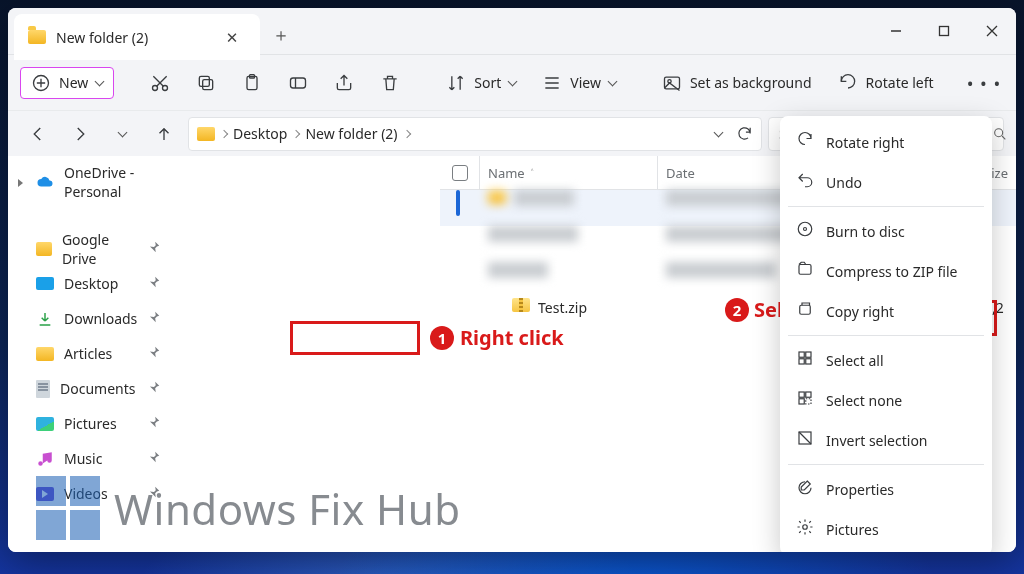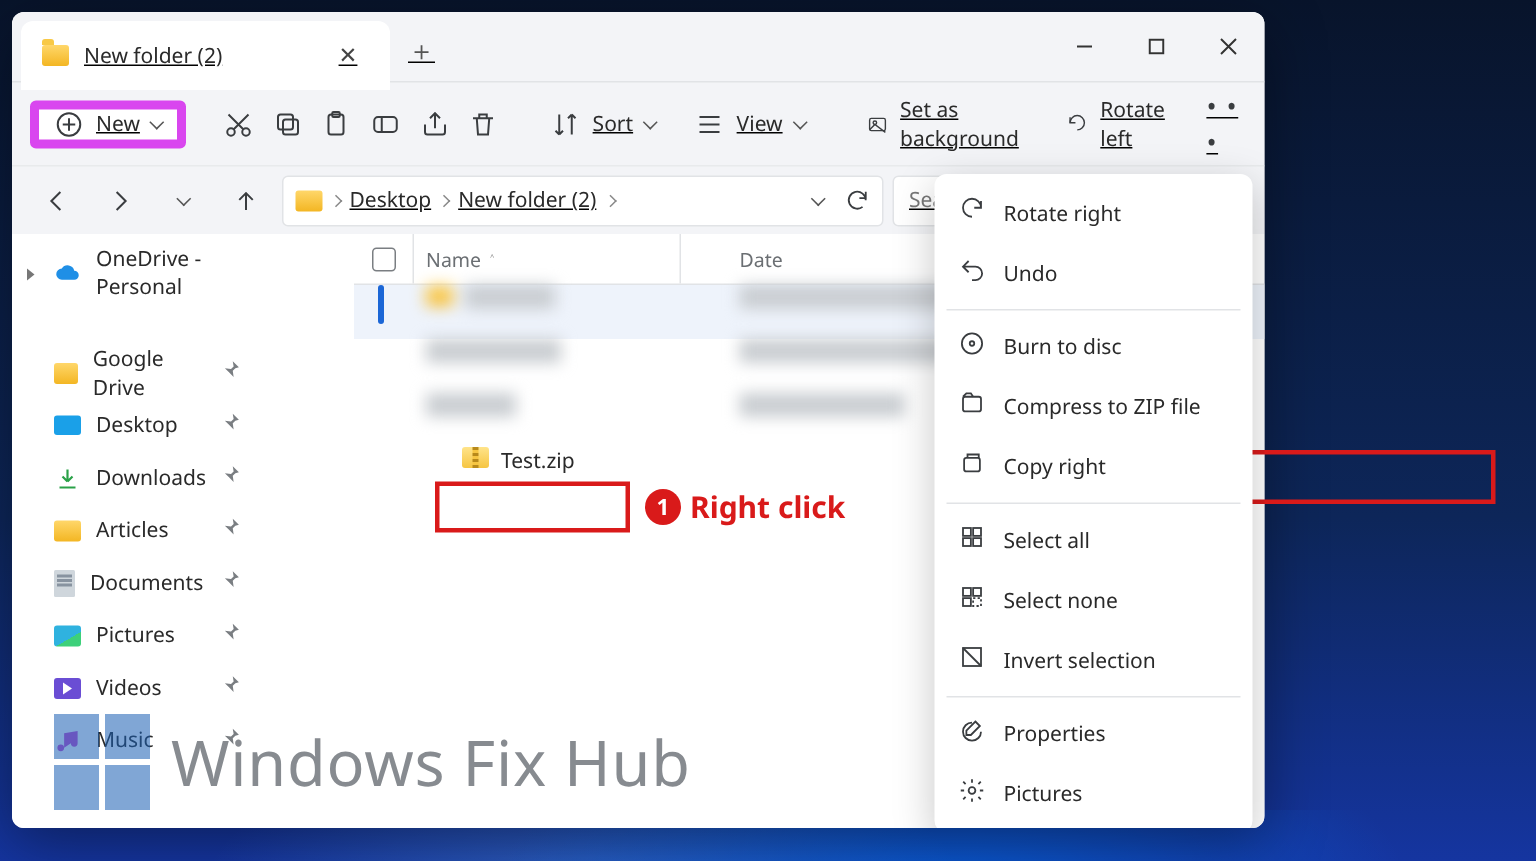--- a/index.html
+++ b/index.html
@@ -23,45 +23,44 @@
   }
   
   .swoosh{position:absolute;left:0;right:0;bottom:0;height:34px;
     background:
       radial-gradient(420px 160px at 62% 140%,rgba(0,120,255,.55),transparent 72%),
       radial-gradient(360px 140px at 38% 150%,rgba(90,170,255,.38),transparent 70%);
   }
 
   
   .win{
-    position:absolute;left:8px;top:8px;width:835px;height:544px;
+    position:absolute;left:8px;top:8px;width:1008px;height:544px;
     background:var(--bg);border-radius:8px;box-shadow:0 10px 40px rgba(0,0,0,.38);
     overflow:hidden;
-    text-decoration:underline;
   }
 
   
   .titlebar{display:flex;align-items:stretch;height:46px;background:var(--chrome);}
   .tab{display:flex;align-items:center;gap:10px;height:100%;padding:0 14px 0 14px;width:246px;
     background:var(--bg);border-top-left-radius:8px;border-top-right-radius:8px;margin-top:6px;margin-left:6px;}
   .tab .folder-ic{width:18px;height:14px;background:linear-gradient(#ffd76a,#f3b623);border-radius:2px;position:relative;}
   .tab .folder-ic:before{content:"";position:absolute;left:0;top:-4px;width:8px;height:4px;background:#f8c946;border-radius:2px 2px 0 0;}
   .tab-title{font-size:14px;color:var(--text);flex:1;}
   .tab-x{width:28px;height:28px;border-radius:4px;display:flex;align-items:center;justify-content:center;font-size:15px;color:#444;}
   .newtab{width:42px;display:flex;align-items:center;justify-content:center;color:#555;font-size:18px;margin-top:6px;}
   .titlespacer{flex:1;}
   .caption{display:flex;}
   .caption>div{width:48px;height:46px;display:flex;align-items:center;justify-content:center;color:#333;}
   .caption svg{width:12px;height:12px;}
 
   
   .toolbar{height:56px;background:var(--chrome);display:flex;align-items:center;gap:6px;padding:0 12px;border-top:1px solid var(--border);}
   .btn{display:inline-flex;align-items:center;gap:8px;height:36px;padding:0 10px;color:var(--text);border-radius:4px;font-size:14px;}
   .btn.icon{padding:0;width:40px;justify-content:center;}
-  .btn.new{border:6px solid #d946ef;background:#fff;height:32px;}
+  .btn.new{border:1px solid #d946ef;background:#fff;height:32px;}
   .btn svg{width:20px;height:20px;stroke:#3a3d40;fill:none;stroke-width:1.6;}
   .spacer{flex:1;}
   .more{letter-spacing:1px;font-size:18px;color:#3a3d40;}
 
   
   .navrow{height:46px;display:flex;align-items:center;gap:6px;padding:0 12px;background:var(--chrome);border-top:1px solid #e8eaec;}
   .nav-ic{width:36px;height:36px;display:flex;align-items:center;justify-content:center;color:#3a3d40;}
   .nav-ic svg{width:18px;height:18px;stroke:#3a3d40;fill:none;stroke-width:1.8;}
   .crumbs{flex:1;height:34px;border:1px solid var(--border);border-radius:4px;background:#fff;display:flex;align-items:center;padding:0 8px;gap:6px;font-size:14px;color:var(--text);}
   .crumbs .sep{color:#888;}
@@ -93,39 +92,39 @@
   .ic.vid:after{content:"";position:absolute;left:6px;top:3px;border-left:6px solid #fff;border-top:4px solid transparent;border-bottom:4px solid transparent;}
   .divh{height:16px;}
 
   
   .main{flex:1;position:relative;}
   .cols{display:flex;align-items:center;height:34px;border-bottom:1px solid var(--border);font-size:13px;color:var(--muted);}
   .cols>div{padding:0 8px;border-right:1px solid var(--border);height:100%;display:flex;align-items:center;gap:6px;}
   .cols>div:last-child{border-right:0;}
   .c-chk{width:40px;justify-content:center;}
   .c-name{width:178px;}
-  .c-date{width:170px;margin-left:31px;}
+  .c-date{width:170px;}
   .c-type{width:148px;}
   .c-size{flex:1;}
   .sort-up{font-size:10px;color:#888;}
   .chkbox{width:16px;height:16px;border:1.5px solid #7a7e82;border-radius:3px;}
 
   .row{display:flex;align-items:center;height:36px;font-size:14px;color:var(--text);}
   .row>div{padding:0 8px;height:100%;display:flex;align-items:flex-start;gap:8px;}
   .row .c-name .chkbox{visibility:hidden;}
   .row.sel{background:#eef3fb;}
   .row.sel .c-name:before{content:"";position:absolute;}
   .selbar{width:4px;height:26px;background:#1b66d6;border-radius:2px;margin-right:4px;}
 
   .blur{filter:blur(5px);color:#9aa0a6;}
   .bb{width:90px;height:16px;background:#c9cdd1;}
   .bb.s{width:60px;} .bb.m{width:110px;} .bb.l{width:140px;}
 
   
-  .ctx{position:absolute;right:8px;top:108px;width:212px;background:#fff;border-radius:8px;box-shadow:var(--shadow);padding:6px;font-size:14px;z-index:5;}
+  .ctx{position:absolute;right:24px;top:108px;width:212px;background:#fff;border-radius:8px;box-shadow:var(--shadow);padding:6px;font-size:14px;z-index:5;}
   .ctx-item{display:flex;align-items:center;gap:12px;height:40px;padding:0 10px;border-radius:6px;color:var(--text);}
   .ctx-item svg{width:18px;height:18px;stroke:#3a3d40;fill:none;stroke-width:1.6;}
   .ctx-sep{height:1px;background:var(--border);margin:4px 2px;}
 
   
   .redbox{position:absolute;border:3px solid var(--red);}
   .circ{position:absolute;width:24px;height:24px;border-radius:50%;background:var(--red);color:#fff;font-weight:700;font-size:15px;display:flex;align-items:center;justify-content:center;}
   .redtext{position:absolute;color:var(--red);font-weight:700;font-size:20px;}
 
   
@@ -355,37 +354,37 @@
             </svg></span>
      </div>
         <div class="side-item">
        <span class="ic pic"></span>
        <span>Pictures</span>
        <span class="pin"><svg viewBox="0 0 24 24">
               <path d="M14 3l7 7-4 1-3 3 1 7-5-5-6 6 6-6-5-5 7 1 3-3z"></path>
             </svg></span>
      </div>
         <div class="side-item">
-       <span class="ic vid"></span>
-       <span>Videos</span>
-       <span class="pin"><svg viewBox="0 0 24 24">
-              <path d="M14 3l7 7-4 1-3 3 1 7-5-5-6 6 6-6-5-5 7 1 3-3z"></path>
-            </svg></span>
-     </div>
-        <div class="side-item">
        <span class="ic music">
             <svg viewBox="0 0 24 24">
               <path d="M9 18a3 3 0 11-6 0 3 3 0 016 0zM9 18V5l12-2v11a3 3 0 11-6 0"></path>
             </svg>
           </span>
        <span>Music</span>
        <span class="pin"><svg viewBox="0 0 24 24">
               <path d="M14 3l7 7-4 1-3 3 1 7-5-5-6 6 6-6-5-5 7 1 3-3z"></path>
             </svg></span>
      </div>
+        <div class="side-item">
+       <span class="ic vid"></span>
+       <span>Videos</span>
+       <span class="pin"><svg viewBox="0 0 24 24">
+              <path d="M14 3l7 7-4 1-3 3 1 7-5-5-6 6 6-6-5-5 7 1 3-3z"></path>
+            </svg></span>
+     </div>
       </div>
     <div class="side scrollhint"></div>
     <div class="side scrollhint2"></div>
 
     <div class="main">
       <div class="cols">
         <div class="c-chk">
             <span class="chkbox"></span>
           </div>
         <div class="c-name">

